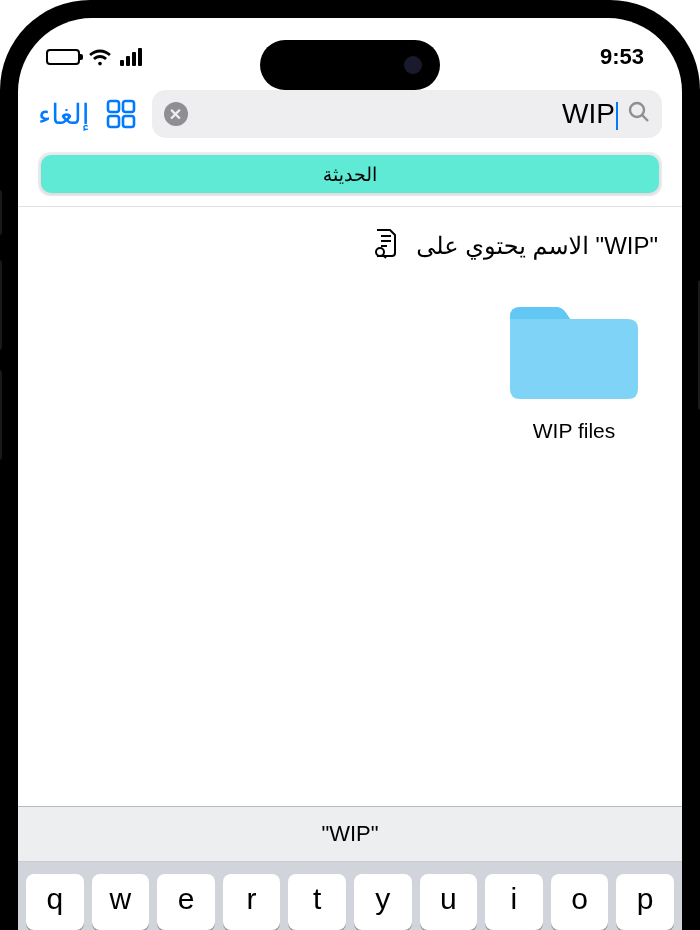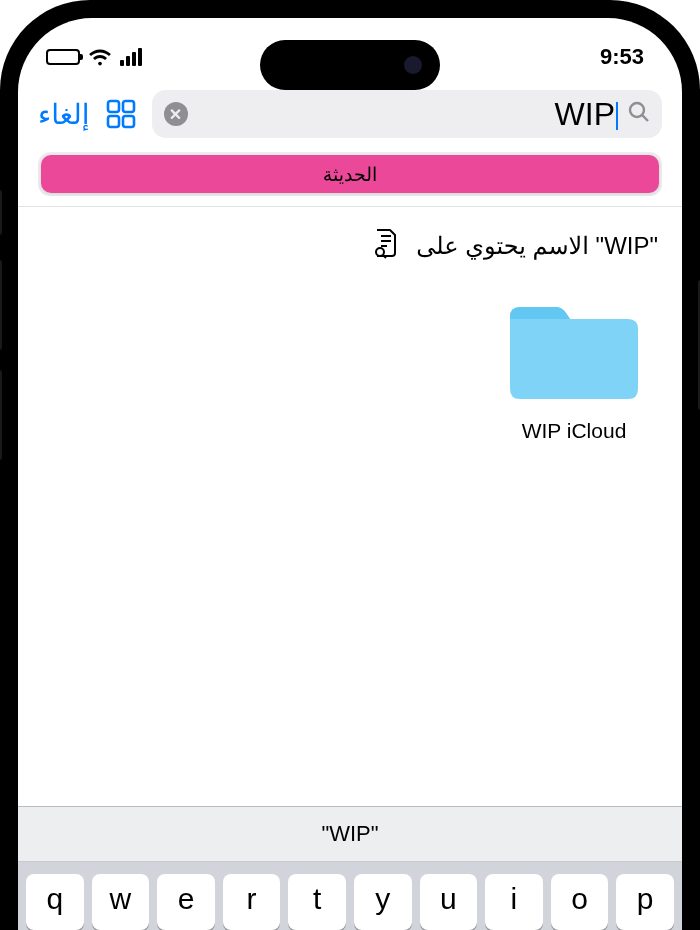--- a/index.html
+++ b/index.html
@@ -109,21 +109,21 @@
     background: #8e8e93;
     border-radius: 50%;
     color: #eeeef0;
     display: flex; align-items: center; justify-content: center;
     font-size: 16px; font-weight: bold;
     cursor: pointer;
   }
   .search-text {
     flex: 1;
     text-align: right;
-    font-size: 32px;
+    font-size: 28px;
     color: #000;
     position: relative;
     padding-right: 2px;
   }
   .caret {
     display: inline-block;
     width: 2px; height: 28px;
     background: #007aff;
     vertical-align: middle;
     margin-left: 1px;
@@ -140,21 +140,21 @@
   .segment {
     flex: 1;
     display: flex;
     align-items: center;
     justify-content: center;
     font-size: 19px;
     border-radius: 10px;
     cursor: pointer;
   }
   .segment.active {
-    background: #ec4899;
+    background: #5eead4;
     box-shadow: 0 1px 4px rgba(0,0,0,0.12);
     font-weight: 500;
   }
   .divider { border-bottom: 1px solid #e3e3e6; margin-top: 6px; }
   .suggestion-row {
     display: flex;
     justify-content: flex-end;
     align-items: center;
     gap: 14px;
     padding: 20px 24px 10px 24px;
@@ -292,21 +292,21 @@
     </div>
 
     <div class="results">
       <div class="folder-item">
         <span>
           <svg width="140" height="110" viewBox="0 0 140 110">
             <path d="M6 22 Q6 12 16 12 L52 12 Q58 12 62 18 L66 24 L124 24 Q134 24 134 34 L134 94 Q134 104 124 104 L16 104 Q6 104 6 94 Z" fill="#7fd3f7"></path>
             <path d="M6 22 Q6 12 16 12 L52 12 Q58 12 62 18 L66 24 L6 24 Z" fill="#62c7f2"></path>
           </svg>
         </span>
-        <span class="label">WIP iCloud</span>
+        <span class="label">WIP files</span>
       </div>
     </div>
 
     <div class="keyboard-area">
       <div class="predictive">
         <div class="pred-item">"WIP"</div>
       </div>
       <div class="key-row">
         <div class="key">q</div>
         <div class="key">w</div>

